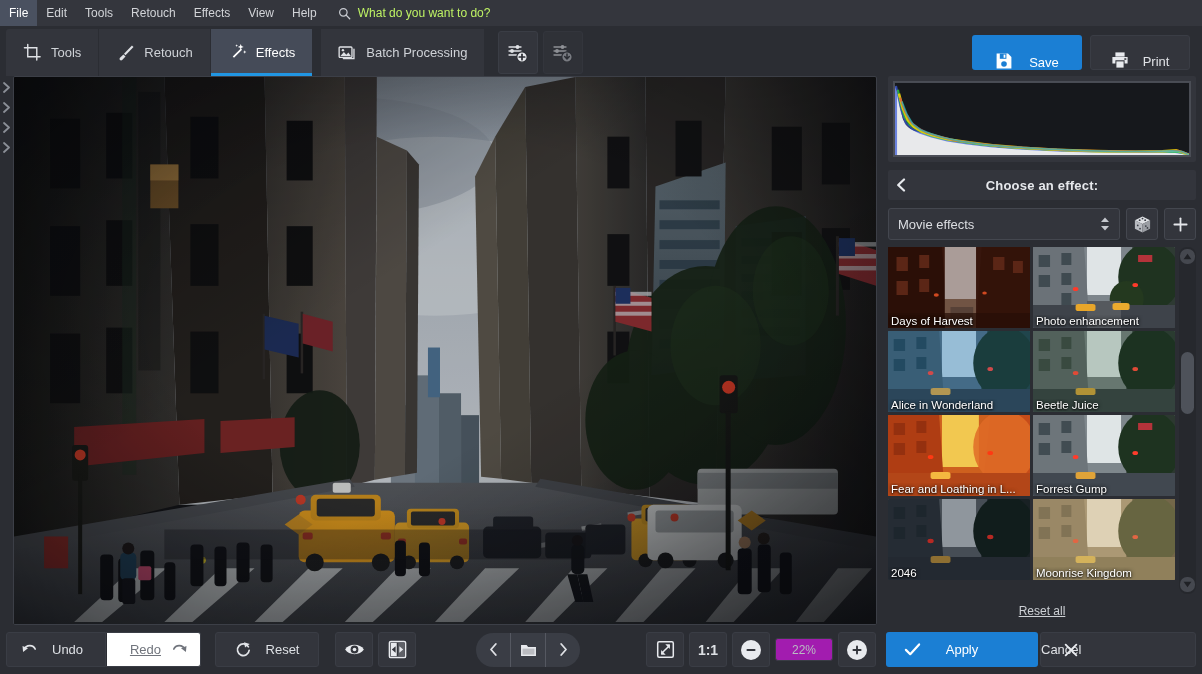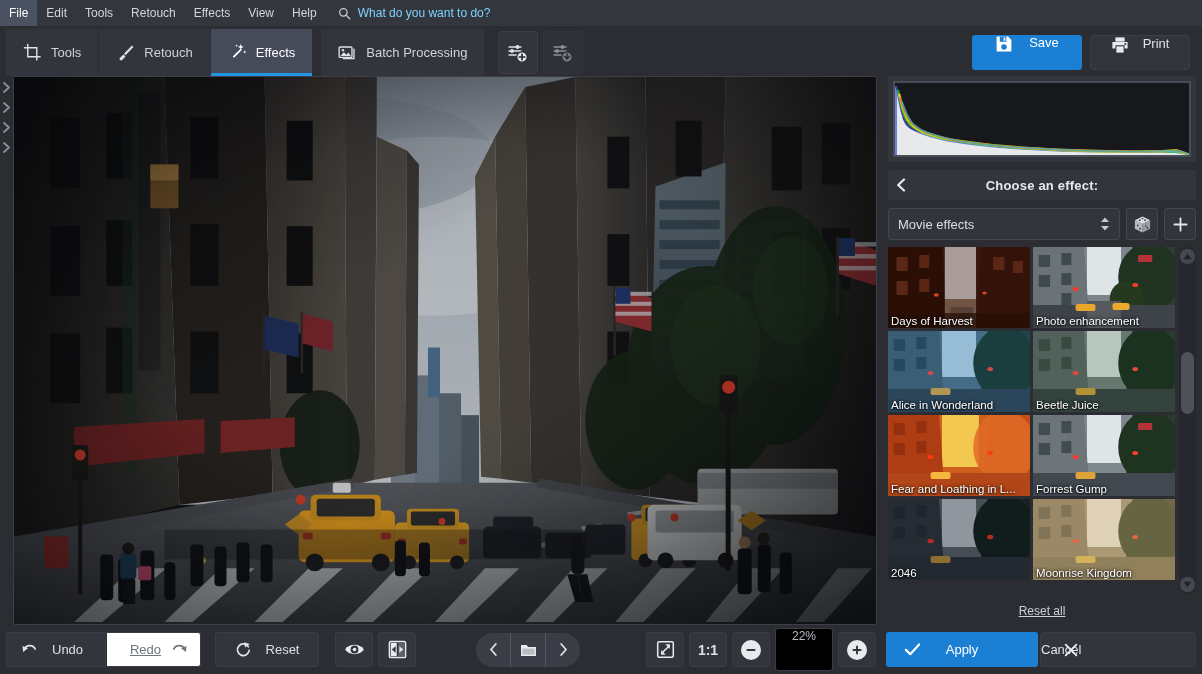--- a/index.html
+++ b/index.html
@@ -18,21 +18,21 @@
     height: 26px; background: #34363d; display: flex; align-items: center;
     flex: 0 0 26px; font-size: 12px; position: relative; z-index: 5;
   }
   .menu-item {
     padding: 0 9px; height: 26px; line-height: 26px; color: #d2d4d8;
     font-size: 12px; cursor: default; white-space: nowrap;
   }
   .menu-item.active { background: #4a5160; color: #fff; }
   .menu-search { display: flex; align-items: center; margin-left: 12px; gap: 7px; }
   .menu-search .sicon { width: 13px; height: 13px; display:block; }
-  .menu-search-ph { color: #7dd3fc; font-size: 12px; }
+  .menu-search-ph { color: #bef264; font-size: 12px; }
 
   
   .toolbar {
     height: 50px; flex: 0 0 50px; background: #2b2d33;
     display: flex; align-items: stretch; padding: 3px 6px 0 6px; gap: 0;
     position: relative;
   }
   .tab {
     position: relative; display: flex; align-items: center; gap: 9px;
     padding: 0 17px; background: #33353c; color: #cfd2d7;
@@ -48,21 +48,21 @@
   .tab-sep { width: 8px; }
   .icobtn {
     width: 40px; height: 43px; background: #33353c; border-radius: 3px;
     display: flex; align-items: center; justify-content: center; margin-top:0px;
     cursor: default; border: 1px solid #3a3d45;
   }
   .icobtn + .icobtn { margin-left: 5px; }
   .icobtn.dim { opacity: .55; }
   .tb-spacer { flex: 1 1 auto; }
   .btn-save, .btn-print {
-    display: flex; align-items: flex-start; justify-content: center; gap: 0;
+    display: flex; align-items: flex-end; justify-content: center; gap: 0;
     height: 35px; align-self: center; border-radius: 3px; font-size: 13px; cursor: default;
   }
   .btn-save { background: #1b7fd4; color: #fff; width: 110px; }
   .btn-print { background: #33353c; color: #dfe1e5; width: 100px; margin-left: 8px; margin-right: 6px; border:1px solid #3a3d45;}
   .btn-save .bicon, .btn-print .bicon { width: 18px; height: 18px; display: block; margin-right: 16px; }
   .btn-print .bicon { margin-right: 14px; }
 
   
   .body { flex: 1 1 auto; display: flex; min-height: 0; background: #2b2d33; }
 
@@ -145,22 +145,22 @@
   .redo { width: 95px; gap: 10px; padding-right: 12px; justify-content: flex-end; border-radius: 0 3px 3px 0; border-left:1px solid #2b2d33;}
   .reset { width: 104px; gap: 14px; margin-left: 14px; }
   .sq35 { width: 38px; height: 35px; }
   .navgrp {
     display: flex; align-items: center; height: 34px; background: #3a3d45; border-radius: 17px;
     margin-left: 0; overflow: hidden;
   }
   .navgrp > div { width: 34px; height: 34px; display:flex; align-items:center; justify-content:center; cursor:default;}
   .nav-div { width: 1px !important; height: 20px; background: #555861; }
   .zoomgrp { display: flex; align-items: center; gap: 5px; }
-  .zlabel { width: 58px; height: 43px; background:#000000; border-radius:3px; display:flex;
-            justify-content:center; font-size: 12px; color:#b9bcc2; border:1px solid #3a3d45;}
+  .zlabel { width: 58px; height: 23px; background:#a21caf; border-radius:3px; display:flex;
+            align-items:center; justify-content:center; font-size: 12px; color:#b9bcc2; border:1px solid #3a3d45;}
   .circ { width: 20px; height: 20px; border-radius: 50%; background:#e8eaee; display:flex;
           align-items:center; justify-content:center; }
   .btn-apply {
     width: 152px; height: 35px; background:#1b7fd4; color:#fff; border-radius:3px;
     display:flex; align-items:center; justify-content:center; font-size:13px; cursor:default;
     position: relative;
   }
   .btn-apply .ck { position:absolute; left: 18px; width:17px; height:17px; display:block;}
   .btn-cancel {
     width: 156px; height: 35px; background:#33353c; color:#dfe1e5; border-radius:3px;

